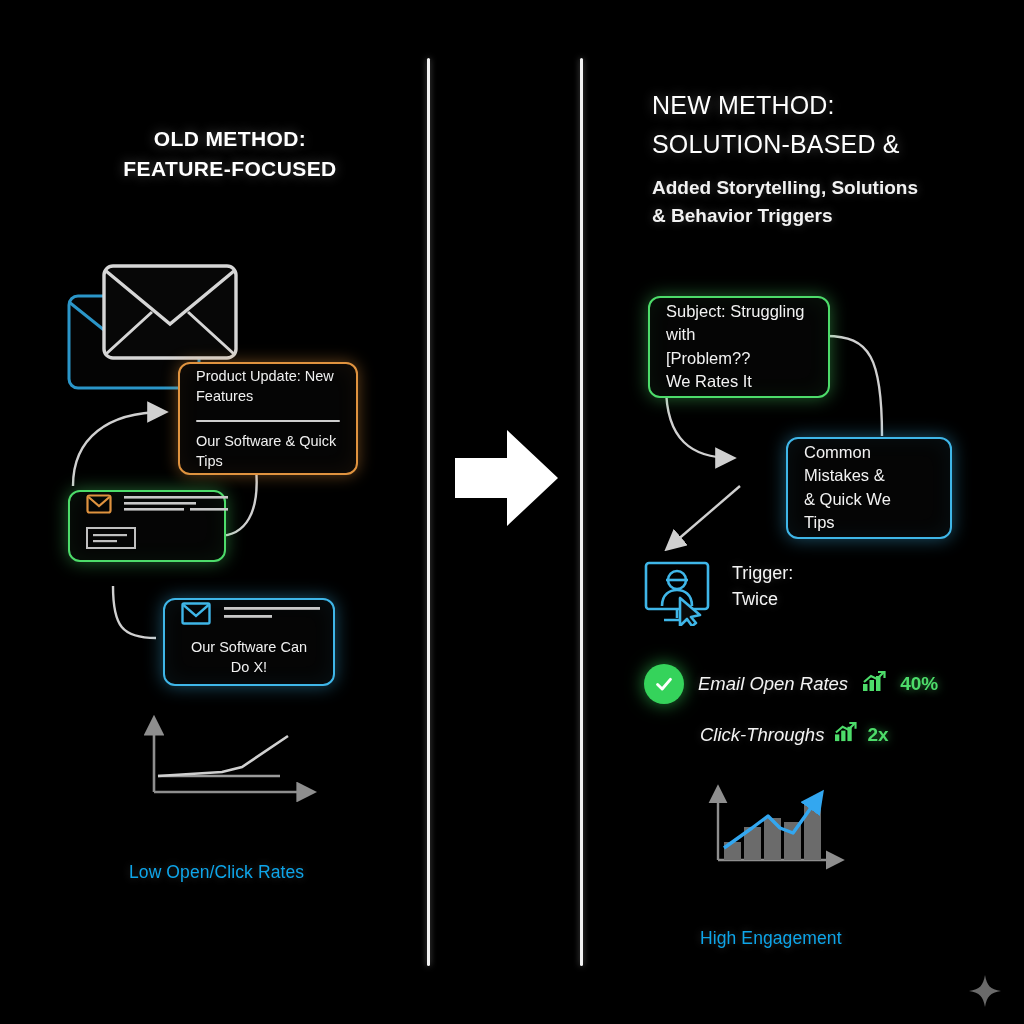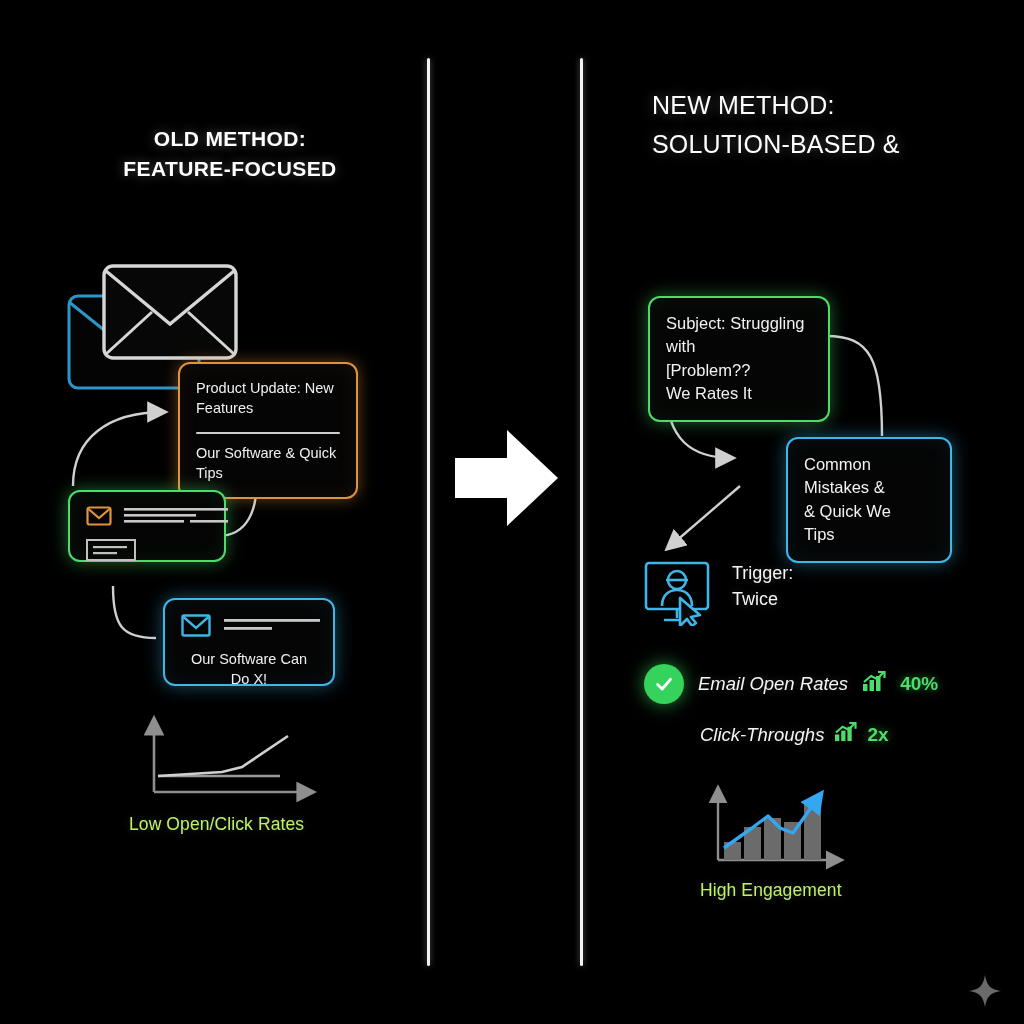--- a/index.html
+++ b/index.html
@@ -35,39 +35,40 @@
 
   
   .divider { width:3px; background:#f2f2f2; border-radius:2px;
              box-shadow:0 0 6px rgba(255,255,255,.35); }
   .div-l { left:427px; top:58px; height:908px; }
   .div-r { left:580px; top:58px; height:908px; }
 
   
   .card {
     border-radius:12px; background:#050505;
-    padding:14px 16px;
+    padding:2px 16px;
   }
   .card-orange { border:2px solid #e0933f; box-shadow:0 0 16px rgba(224,147,63,.45), inset 0 0 22px rgba(224,147,63,.07); }
   .card-green  { border:2px solid #4ddc6a; box-shadow:0 0 18px rgba(77,220,106,.45), inset 0 0 22px rgba(77,220,106,.07); }
   .card-blue   { border:2px solid #3fb6e8; box-shadow:0 0 18px rgba(63,182,232,.45), inset 0 0 22px rgba(63,182,232,.07); }
 
   .card-text { font-size:14.5px; line-height:1.38; color:#f0f0f0; }
   .card-text-lg { font-size:16.5px; line-height:1.42; color:#f2f2f2; }
   .hr-line { height:2px; background:#cfcfcf; margin:14px 0 9px; border-radius:1px; }
 
   
   #env-stack { left:66px; top:258px; width:200px; height:140px; }
   #card-orange-1 { left:178px; top:362px; width:180px; }
   #card-green-1 { left:68px; top:490px; width:158px; height:72px; }
   #card-blue-1 { left:163px; top:598px; width:172px; height:88px; }
   #chart-left { left:130px; top:714px; width:200px; height:92px; }
   .cap {
-    font-size:17.5px; color:#bef264; letter-spacing:.1px;
+    font-size:17.5px; color:#0ea5e9; letter-spacing:.1px;
     text-shadow:0 0 8px rgba(255,255,255,.2);
+    margin-top:48px;
   }
   #cap-left { left:129px; top:814px; width:260px; }
 
   
   #card-green-2 { left:648px; top:296px; width:182px; }
   #card-blue-2 { left:786px; top:437px; width:166px; }
   #trigger-row { left:644px; top:560px; width:290px; display:flex; gap:16px; align-items:flex-start; }
   #trigger-text { font-size:18px; line-height:1.45; color:#f4f4f4; text-shadow:0 0 8px rgba(255,255,255,.18); }
 
   #metric-1 { left:644px; top:664px; width:310px; display:flex; align-items:center; gap:14px; }
@@ -90,20 +91,24 @@
 <div id="stage">
 
   <div class="abs h-old">
     <div>OLD METHOD:</div>
     <div>FEATURE-FOCUSED</div>
   </div>
 
   <div class="abs h-new">
     <div>NEW METHOD:</div>
     <div>SOLUTION-BASED &amp;</div>
+  </div>
+  <div class="abs h-new-sub">
+    <div>Added Storytelling, Solutions</div>
+    <div>&amp; Behavior Triggers</div>
   </div>
 
   <div class="abs divider div-l"></div>
   <div class="abs divider div-r"></div>
 
   <div class="abs" style="left:455px; top:428px; width:105px; height:100px;">
     <svg viewBox="0 0 105 100" width="105" height="100">
       <polygon points="0,30 52,30 52,2 103,50 52,98 52,70 0,70" fill="#ffffff"></polygon>
     </svg>
   </div>

